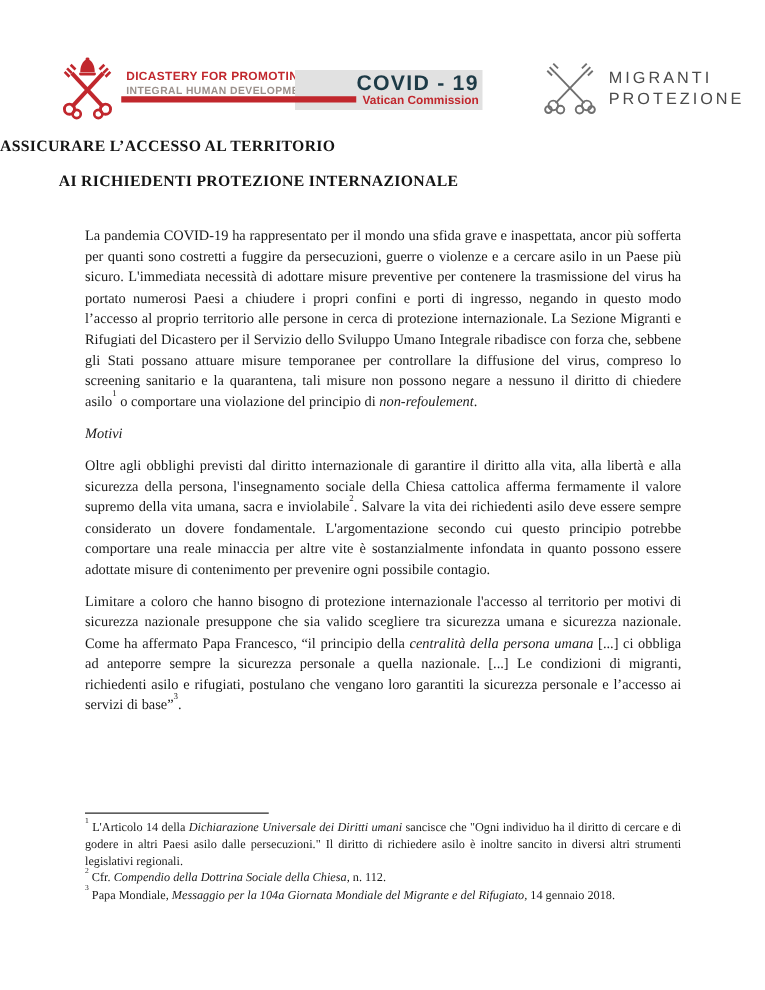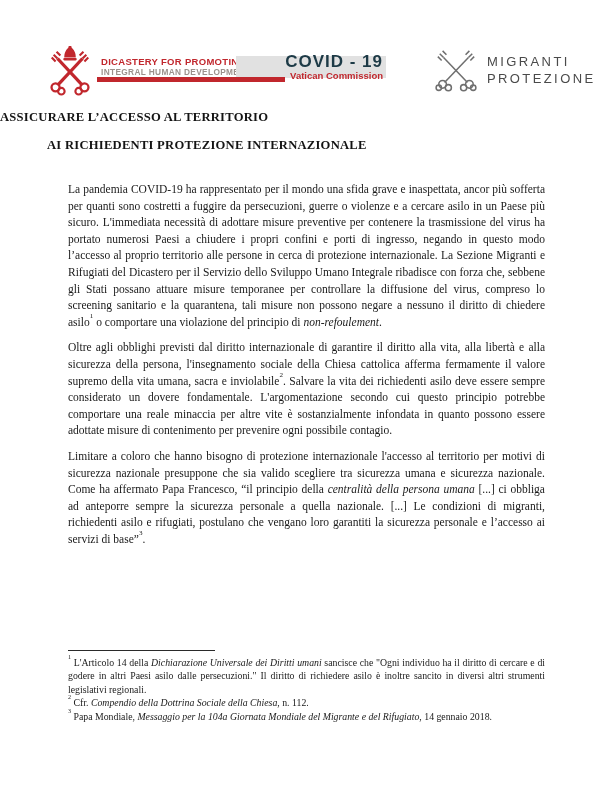--- a/index.html
+++ b/index.html
@@ -21,21 +21,21 @@
     font-family: "Liberation Sans", sans-serif; font-weight: bold;
     font-size: 9.5px; letter-spacing: 0.3px; color: #c1272d; line-height: 10px;
   }
   .dic-line2 {
     font-family: "Liberation Sans", sans-serif; font-weight: bold;
     font-size: 8.3px; letter-spacing: 0.35px; color: #9b918c; line-height: 9px; margin-top: 1px;
   }
   .dic-bar { position: absolute; left: 97px; top: 77px; width: 188px; height: 4.5px; background: #c1272d; z-index: 3; }
 
   .covid-box {
-    position: absolute; left: 236px; top: 56px; width: 150px; height: 22px;
+    position: absolute; left: 236px; top: 56px; width: 150px; height: 32px;
     background: #e1e1e1; box-sizing: border-box;
     display: flex; flex-direction: column; align-items: flex-end; justify-content: center;
     padding: 2px 3px 2px 0;
   }
   .covid-title {
     font-family: "Liberation Sans", sans-serif; font-weight: bold;
     font-size: 17px; letter-spacing: 1px; color: #1d3a46; line-height: 17px;
   }
   .covid-sub {
     font-family: "Liberation Sans", sans-serif; font-weight: bold;
@@ -130,20 +130,21 @@
     </div>
   </div>
 
   <div class="doc-title">
     <div class="t1">ASSICURARE L’ACCESSO AL TERRITORIO</div>
     <div class="t2">AI RICHIEDENTI PROTEZIONE INTERNAZIONALE</div>
   </div>
 
   <div class="body-text">
     <p><span>La pandemia COVID-19 ha rappresentato per il mondo una sfida grave e inaspettata, ancor più sofferta per quanti sono costretti a fuggire da persecuzioni, guerre o violenze e a cercare asilo in un Paese più sicuro. L'immediata necessità di adottare misure preventive per contenere la trasmissione del virus ha portato numerosi Paesi a chiudere i propri confini e porti di ingresso, negando in questo modo l’accesso al proprio territorio alle persone in cerca di protezione internazionale. La Sezione Migranti e Rifugiati del Dicastero per il Servizio dello Sviluppo Umano Integrale ribadisce con forza che, sebbene gli Stati possano attuare misure temporanee per controllare la diffusione del virus, compreso lo screening sanitario e la quarantena, tali misure non possono negare a nessuno il diritto di chiedere asilo</span><sup>1</sup><span> o comportare una violazione del principio di </span><em>non-refoulement</em><span>.</span></p>
+    <p class="motivi">Motivi</p>
     <p><span>Oltre agli obblighi previsti dal diritto internazionale di garantire il diritto alla vita, alla libertà e alla sicurezza della persona, l'insegnamento sociale della Chiesa cattolica afferma fermamente il valore supremo della vita umana, sacra e inviolabile</span><sup>2</sup><span>. Salvare la vita dei richiedenti asilo deve essere sempre considerato un dovere fondamentale. L'argomentazione secondo cui questo principio potrebbe comportare una reale minaccia per altre vite è sostanzialmente infondata in quanto possono essere adottate misure di contenimento per prevenire ogni possibile contagio.</span></p>
     <p><span>Limitare a coloro che hanno bisogno di protezione internazionale l'accesso al territorio per motivi di sicurezza nazionale presuppone che sia valido scegliere tra sicurezza umana e sicurezza nazionale. Come ha affermato Papa Francesco, “il principio della </span><em>centralità della persona umana</em><span> [...] ci obbliga ad anteporre sempre la sicurezza personale a quella nazionale. [...] Le condizioni di migranti, richiedenti asilo e rifugiati, postulano che vengano loro garantiti la sicurezza personale e l’accesso ai servizi di base”</span><sup>3</sup><span>.</span></p>
   </div>
 
   <div class="footnotes">
     <div class="fn-rule"></div>
     <div class="fn"><sup>1</sup><span> L'Articolo 14 della </span><em>Dichiarazione Universale dei Diritti umani</em><span> sancisce che "Ogni individuo ha il diritto di cercare e di godere in altri Paesi asilo dalle persecuzioni." Il diritto di richiedere asilo è inoltre sancito in diversi altri strumenti legislativi regionali.</span></div>
     <div class="fn"><sup>2</sup><span> Cfr. </span><em>Compendio della Dottrina Sociale della Chiesa</em><span>, n. 112.</span></div>
     <div class="fn"><sup>3</sup><span> Papa Mondiale, </span><em>Messaggio per la 104a Giornata Mondiale del Migrante e del Rifugiato</em><span>, 14 gennaio 2018.</span></div>
   </div>

